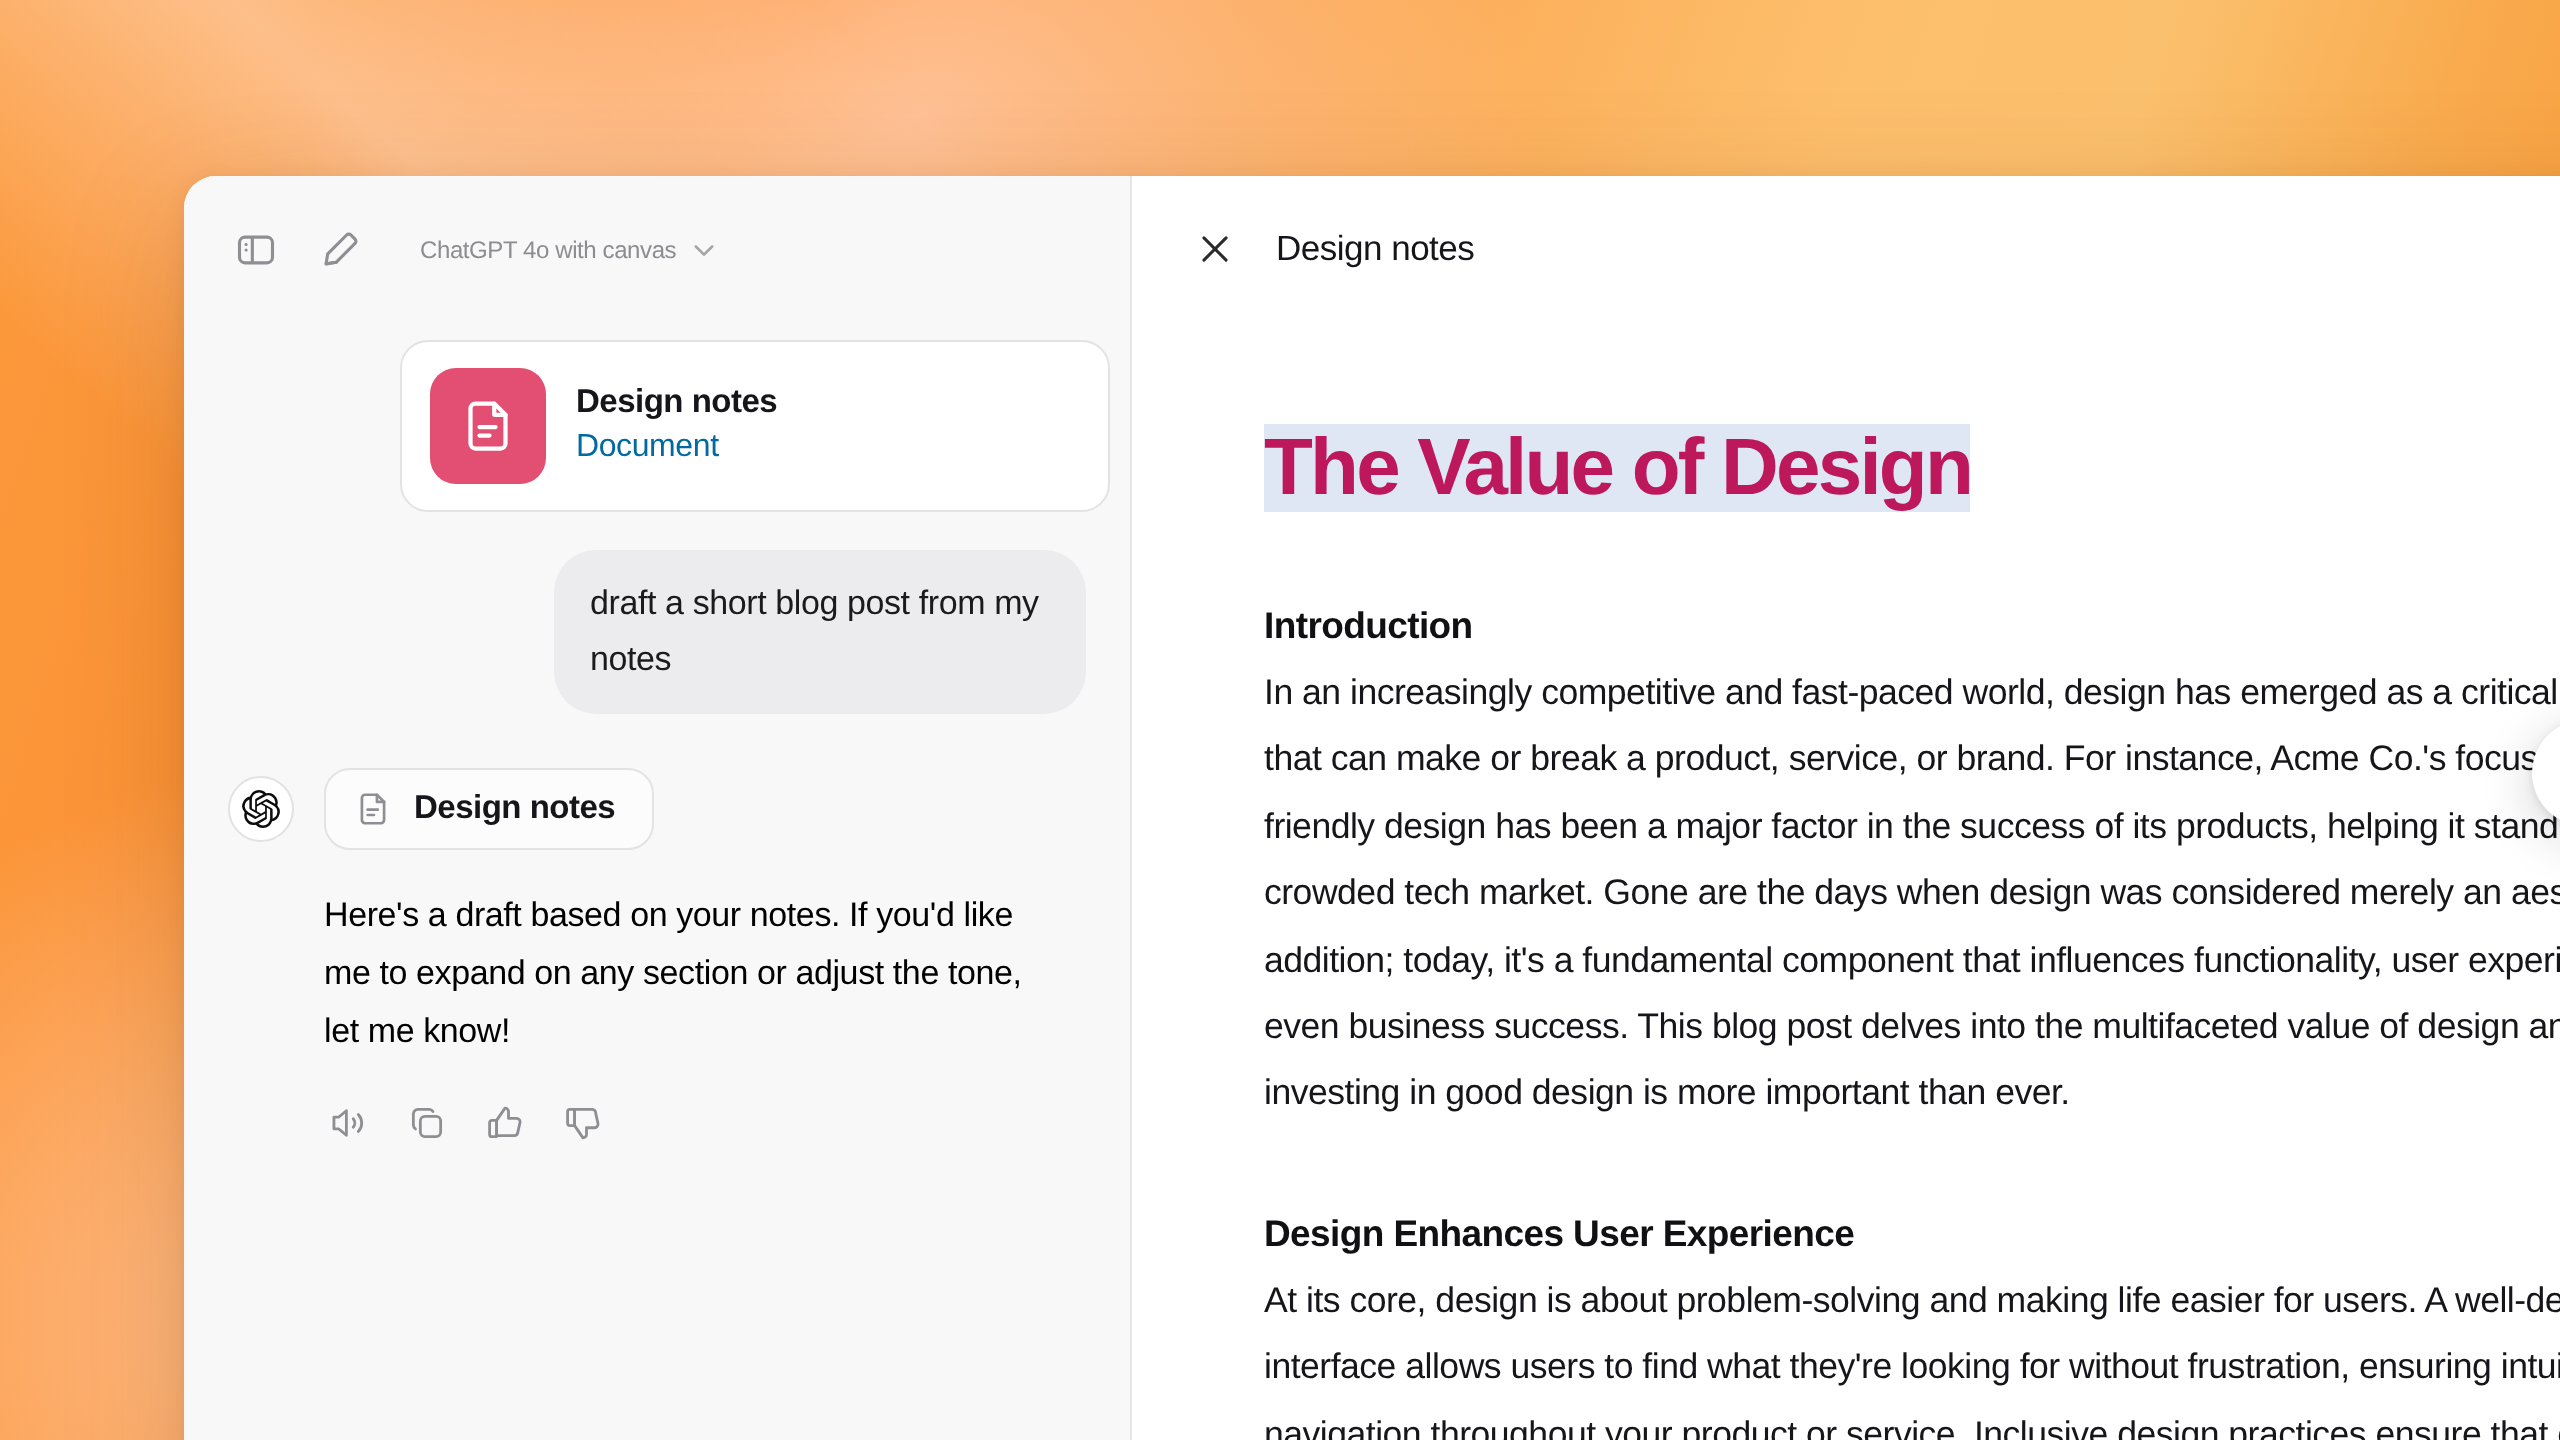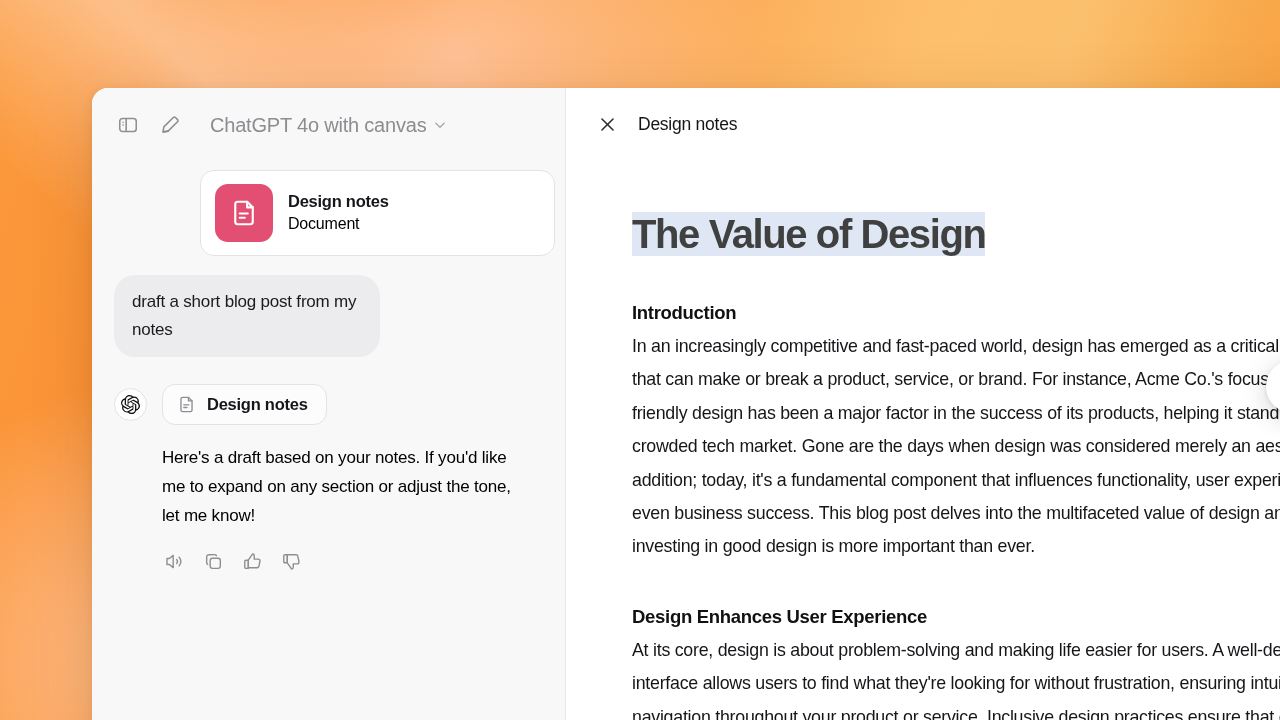--- a/index.html
+++ b/index.html
@@ -80,21 +80,21 @@
     border: none;
   }
   #model-selector {
     display: flex; align-items: center; gap: 7px;
     margin-left: 8px;
     padding: 4px 8px;
     border-radius: 8px;
     cursor: pointer;
   }
   #model-selector .label {
-    font-size: 20px;
+    font-size: 12px;
     color: #8c8c91;
     letter-spacing: -0.2px;
     white-space: nowrap;
   }
   #model-selector .chev { color: #a3a3a8; display: flex; }
 
   #chat-scroll {
     flex: 1;
     padding: 8px 22px 0 22px;
     overflow: hidden;
@@ -118,26 +118,26 @@
     border-radius: 13px;
     background: #e34f73;
     display: flex; align-items: center; justify-content: center;
     flex: 0 0 58px;
   }
   #doc-card-text .title {
     font-size: 16.5px; font-weight: 700; color: #15151a;
     letter-spacing: -0.25px; line-height: 1.3;
   }
   #doc-card-text .sub {
-    font-size: 16px; color: #000000; letter-spacing: -0.2px;
+    font-size: 16px; color: #0369a1; letter-spacing: -0.2px;
     line-height: 1.4; margin-top: 1px;
   }
 
   
-  #user-message-row { display: flex; margin-top: 19px; }
+  #user-message-row { display: flex; justify-content: flex-end; margin-top: 19px; }
   #user-bubble {
     background: #ececee;
     border-radius: 21px;
     padding: 13px 18px;
     max-width: 266px;
     font-size: 17px;
     line-height: 28px;
     color: #1b1b1f;
     letter-spacing: -0.2px;
   }
@@ -220,21 +220,21 @@
   #canvas-doc {
     flex: 1;
     padding: 48px 0 0 66px;
     overflow: hidden;
   }
   #doc-title {
     display: inline;
     font-size: 40px;
     font-weight: 800;
     letter-spacing: -1.4px;
-    color: #404040;
+    color: #be185d;
     background: #dfe7f5;
     line-height: 1.3;
     box-decoration-break: clone;
     -webkit-box-decoration-break: clone;
   }
   .doc-h2 {
     font-size: 18.5px;
     font-weight: 700;
     color: #111114;
     letter-spacing: -0.3px;

